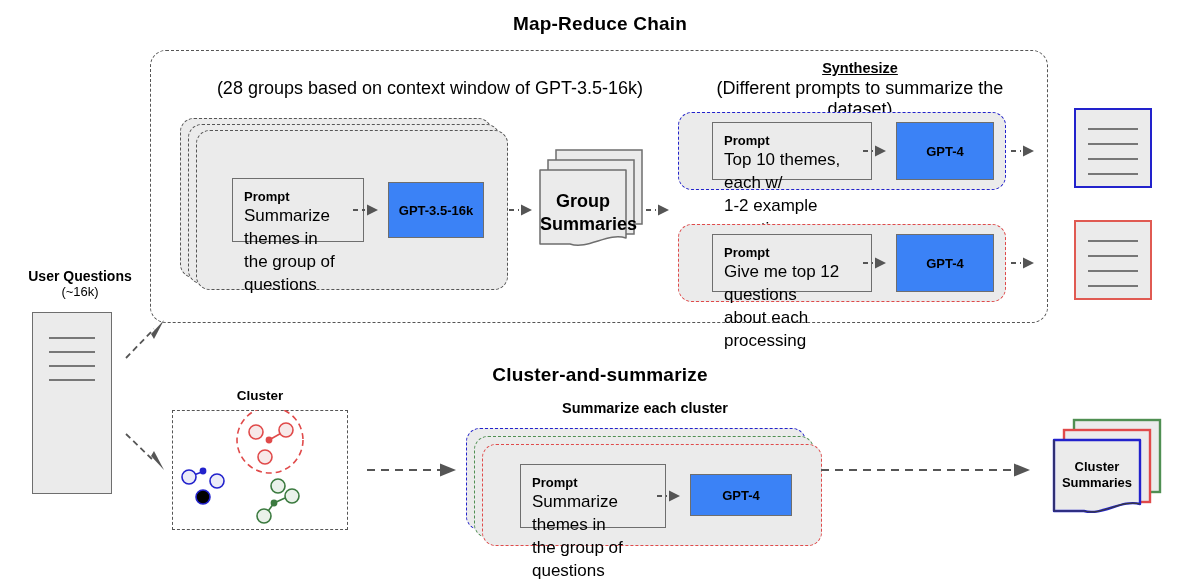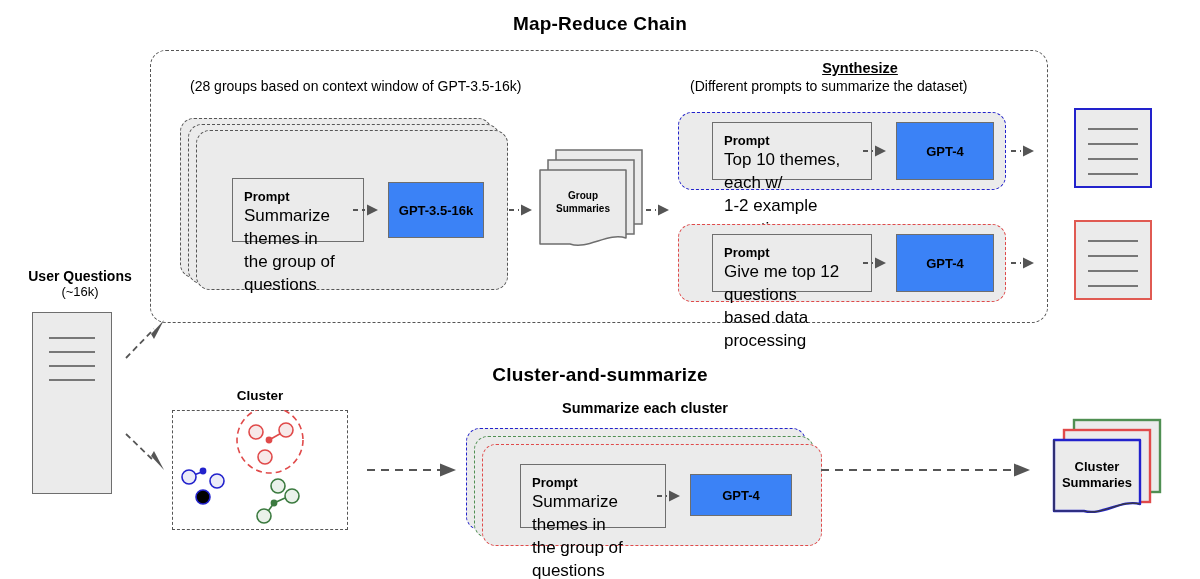--- a/index.html
+++ b/index.html
@@ -4,21 +4,21 @@
 <style>
   html,body{margin:0;padding:0;background:#ffffff;}
   body{width:1200px;height:579px;position:relative;overflow:hidden;
        font-family:"Liberation Sans","DejaVu Sans",sans-serif;color:#000;}
   #stage{position:relative;width:1200px;height:579px;}
   .abs{position:absolute;}
 
   
   .maintitle{font-size:19px;font-weight:bold;text-align:center;letter-spacing:.2px;}
   .sectitle{font-size:14.5px;font-weight:bold;text-align:center;text-decoration:underline;}
-  .secsub{font-size:14px;text-align:left;}
+  .secsub{font-size:18px;text-align:center;}
   .smalltitle{font-size:13.5px;font-weight:bold;text-align:center;}
 
   
   .dashbox{border:1.4px dashed #555;border-radius:16px;box-sizing:border-box;}
   .dashbox-sq{border:1.4px dashed #555;box-sizing:border-box;}
   .grayround{background:#ebebeb;border-radius:14px;box-sizing:border-box;}
   .dash-gray{border:1.4px dashed #555;border-radius:14px;background:#ebebeb;box-sizing:border-box;}
   .dash-blue{border:1.6px dashed #2222cc;border-radius:14px;box-sizing:border-box;}
   .dash-red{border:1.6px dashed #e04a4a;border-radius:14px;box-sizing:border-box;}
   .dash-green{border:1.6px dashed #4f8f52;border-radius:14px;box-sizing:border-box;}
@@ -79,21 +79,21 @@
     </svg>
   </div>
 
   <div class="abs" style="left:530px;top:148px;width:140px;height:120px;">
     <svg width="140" height="120" viewBox="0 0 140 120">
       <rect x="26" y="2" width="86" height="74" fill="#ebebeb" stroke="#6e6e6e" stroke-width="1.5"></rect>
       <rect x="18" y="12" width="86" height="74" fill="#ebebeb" stroke="#6e6e6e" stroke-width="1.5"></rect>
       <path d="M10,22 L96,22 L96,90 C78,84 58,102 40,96 L10,96 Z" fill="#ebebeb" stroke="#6e6e6e" stroke-width="1.5" stroke-linejoin="round"></path>
     </svg>
   </div>
-  <div class="abs" style="left:540px;top:190px;width:86px;text-align:center;font-size:10px;font-weight:bold;line-height:1.25;">
+  <div class="abs" style="left:540px;top:190px;width:86px;text-align:center;font-size:18px;font-weight:bold;line-height:1.25;">
     <div>Group</div>
     <div>Summaries</div>
   </div>
 
   <div class="abs" style="left:645px;top:203px;width:32px;height:14px;">
     <svg class="arrowsvg" width="32" height="14" viewBox="0 0 32 14">
       <line x1="1" y1="7" x2="11" y2="7" stroke="#555" stroke-width="1.8" stroke-dasharray="5,4"></line>
       <polygon points="13,1.5 24,7 13,12.5" fill="#555"></polygon>
     </svg>
   </div>
@@ -125,21 +125,21 @@
       <polygon points="13,1.5 24,7 13,12.5" fill="#555"></polygon>
     </svg>
   </div>
 
   <div class="abs grayround" style="left:678px;top:224px;width:328px;height:78px;"></div>
   <div class="abs dash-red" style="left:678px;top:224px;width:328px;height:78px;"></div>
 
   <div class="abs promptbox" style="left:696px;top:234px;width:160px;height:58px;">
     <div class="p-title">Prompt</div>
     <div class="p-body">Give me top 12 questions</div>
-    <div class="p-body">based data processing</div>
+    <div class="p-body">about each processing</div>
   </div>
 
   <div class="abs" style="left:862px;top:256px;width:32px;height:14px;">
     <svg class="arrowsvg" width="32" height="14" viewBox="0 0 32 14">
       <line x1="1" y1="7" x2="11" y2="7" stroke="#555" stroke-width="1.8" stroke-dasharray="5,4"></line>
       <polygon points="13,1.5 24,7 13,12.5" fill="#555"></polygon>
     </svg>
   </div>
 
   <div class="abs modelbox" style="left:896px;top:234px;width:98px;height:58px;">GPT-4</div>

